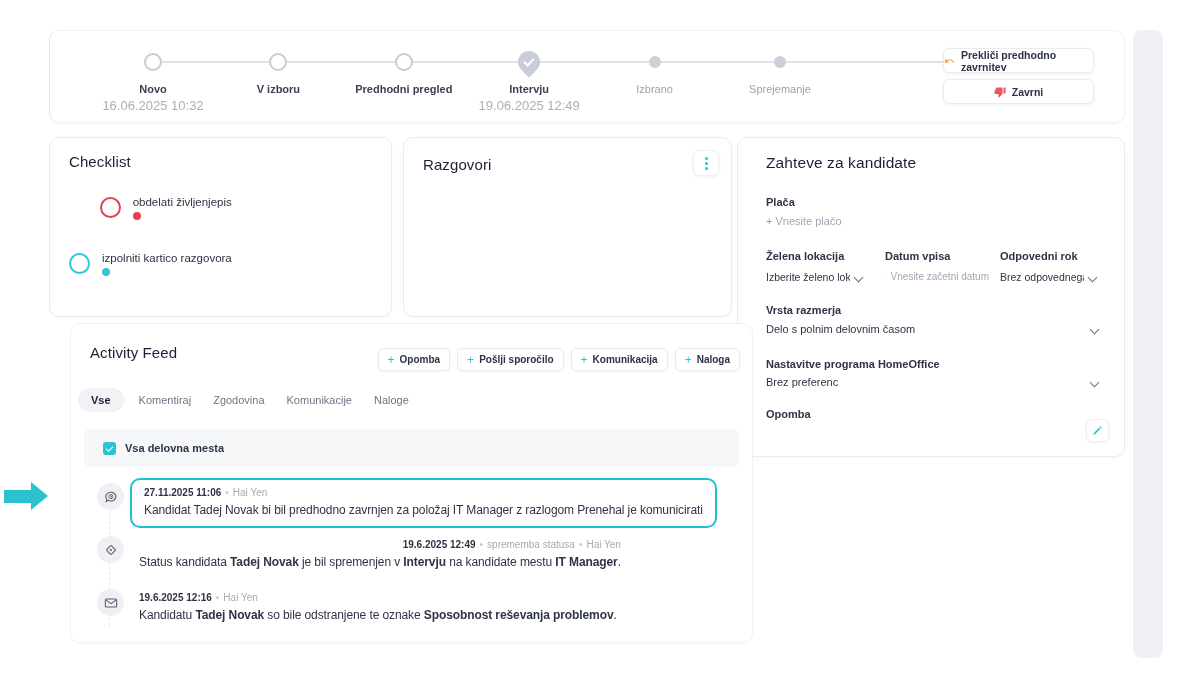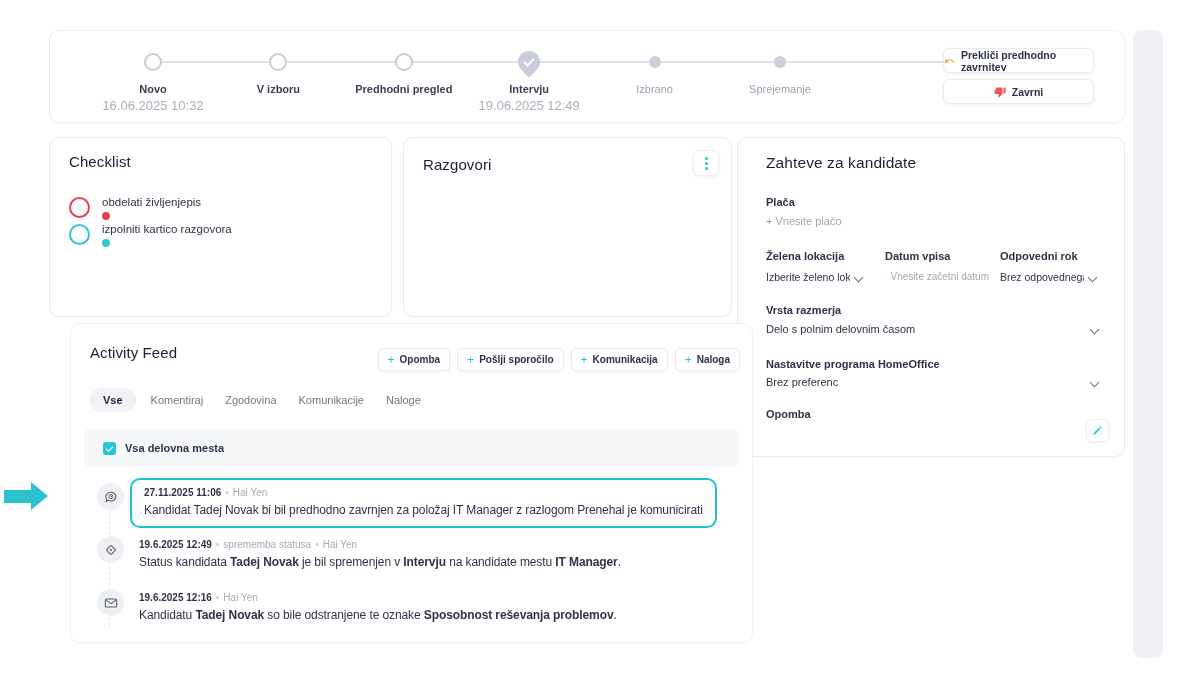--- a/index.html
+++ b/index.html
@@ -20,21 +20,21 @@
   .step .lbl{margin-top:6px;font-size:11px;font-weight:700;color:#3a4154;}
   .step.future .lbl{color:#9aa2ae;font-weight:400;}
   .step .dte{margin-top:3px;font-size:13px;color:#aab0bb;}
   #top-actions{position:absolute;left:893px;top:17px;width:151px;display:flex;flex-direction:column;gap:6px;justify-content:center;}
   .tbtn{height:23px;background:#fff;border:1px solid #e9ebef;border-radius:6px;box-shadow:0 1px 3px rgba(25,35,65,.07);display:flex;align-items:center;justify-content:center;gap:6px;font-size:10.5px;font-weight:700;color:#2b3246;cursor:pointer;}
   #scroll-strip{position:absolute;left:1133px;top:30px;width:30px;height:628px;background:#f0f1f4;border-radius:8px;}
 
   
   #checklist-card{left:49px;top:137px;width:341px;height:178px;}
   #checklist-card .title{position:absolute;left:19px;top:15px;}
-  #chk-items{position:absolute;left:19px;top:58px;display:flex;flex-direction:column;gap:3px;}
+  #chk-items{position:absolute;left:19px;top:58px;display:flex;flex-direction:column;gap:32px;align-items:flex-end;}
   .chk-item{display:flex;gap:12px;align-items:flex-start;}
   .ring{width:17px;height:17px;border-radius:50%;border:2px solid;flex:0 0 auto;margin-top:1px;}
   .chk-txt{font-size:11.5px;color:#2e3446;}
   .chk-badge{width:8px;height:8px;border-radius:50%;margin-top:4px;}
 
   
   #razgovori-card{left:403px;top:137px;width:327px;height:178px;}
   #razgovori-card .title{position:absolute;left:19px;top:18px;text-align:right;}
   #kebab-btn{position:absolute;right:12px;top:12px;width:24px;height:24px;background:#fff;border:1px solid #edeff3;border-radius:6px;box-shadow:0 1px 3px rgba(25,35,65,.07);display:flex;align-items:center;justify-content:center;cursor:pointer;}
   .kdot{width:3px;height:3px;border-radius:50%;background:#29c3d3;box-shadow:0 -5px 0 #29c3d3,0 5px 0 #29c3d3;}
@@ -53,21 +53,21 @@
   .z-col .cv{margin-top:9px;font-size:10.5px;display:flex;align-items:center;gap:5px;white-space:nowrap;}
   .cv .txt-clip{max-width:84px;overflow:hidden;display:inline-block;}
   #pencil-btn{position:absolute;left:348px;top:281px;width:21px;height:21px;background:#fff;border:1px solid #edeff3;border-radius:6px;box-shadow:0 1px 3px rgba(25,35,65,.08);display:flex;align-items:center;justify-content:center;cursor:pointer;}
 
   
   #activity-card{left:49px;top:323px;width:681px;height:318px;border-color:#f0f2f5;margin-left:21px;}
   #activity-card .title{position:absolute;left:19px;top:20px;}
   #a-btns{position:absolute;right:12px;top:24px;display:flex;gap:7px;}
   .abtn{height:21px;padding:0 9px;background:#fff;border:1px solid #e9ebef;border-radius:5px;box-shadow:0 1px 2px rgba(25,35,65,.05);display:flex;align-items:center;gap:5px;font-size:10px;font-weight:700;color:#2b3246;cursor:pointer;}
   .abtn .plus{font-size:12px;}
-  #a-tabs{position:absolute;left:19px;top:64px;display:flex;align-items:center;}
+  #a-tabs{position:absolute;left:7px;top:64px;display:flex;align-items:center;}
   .tab{padding:6px 11px;font-size:11px;color:#6f7684;cursor:pointer;}
   .tab.active{background:#f1f2f5;border-radius:15px;font-weight:700;color:#1c2235;padding:6px 13px;margin-right:4px;}
   #a-filter{position:absolute;left:13px;top:105px;width:655px;height:38px;background:#f6f7f9;border-radius:6px;display:flex;align-items:center;padding-left:19px;box-sizing:border-box;}
   #a-checkbox{width:13px;height:13px;background:#29c3d3;border-radius:3px;display:flex;align-items:center;justify-content:center;cursor:pointer;}
   #a-checkbox .check{width:6px;height:3px;border-left:1.5px solid #fff;border-bottom:1.5px solid #fff;margin-top:-1px;}
   #a-filter .flbl{margin-left:9px;font-size:11px;font-weight:700;color:#2e3446;}
   #timeline{position:absolute;left:38px;top:172px;height:130px;border-left:1px dashed #e2e5ea;}
   .f-icon{position:absolute;left:26px;width:27px;height:27px;border-radius:50%;background:#eef0f3;display:flex;align-items:center;justify-content:center;}
   .f-head{font-size:10px;color:#a4aab6;white-space:nowrap;}
   .f-head .dt{font-weight:700;color:#2e3446;}
@@ -271,21 +271,21 @@
       <div id="feed-hl">
         <div class="f-head"><span class="dt">27.11.2025 11:06</span><span class="sep">•</span><span>Hai Yen</span></div>
         <div class="f-body"><span>Kandidat Tadej Novak bi bil predhodno zavrnjen za položaj IT Manager z razlogom Prenehal je komunicirati</span></div>
       </div>
       <div class="f-icon" style="top: 212px;">
         <svg width="14" height="14" viewBox="0 0 16 16">
           <rect x="4.2" y="4.2" width="7.6" height="7.6" rx="1" fill="none" stroke="#565d6e" stroke-width="1.2" transform="rotate(45 8 8)"></rect>
           <rect x="6.9" y="6.9" width="2.2" height="2.2" fill="#565d6e" transform="rotate(45 8 8)"></rect>
         </svg>
       </div>
-      <div class="f-plain" style="top: 215px;">
+      <div class="f-plain" style="top: 215px; text-align: right;">
         <div class="f-head"><span class="dt">19.6.2025 12:49</span><span class="sep">•</span><span>sprememba statusa</span><span class="sep">•</span><span>Hai Yen</span></div>
         <div class="f-body"><span>Status kandidata </span><b>Tadej Novak</b><span> je bil spremenjen v </span><b>Intervju</b><span> na kandidate mestu </span><b>IT Manager</b><span>.</span></div>
       </div>
       <div class="f-icon" style="top: 265px;">
         <svg width="14" height="14" viewBox="0 0 16 16">
           <rect x="1.5" y="3.5" width="13" height="9" rx="1.2" fill="none" stroke="#565d6e" stroke-width="1.2"></rect>
           <path fill="none" stroke="#565d6e" stroke-width="1.2" d="M2 4.5l6 4.3 6-4.3"></path>
         </svg>
       </div>
       <div class="f-plain" style="top: 268px;">

